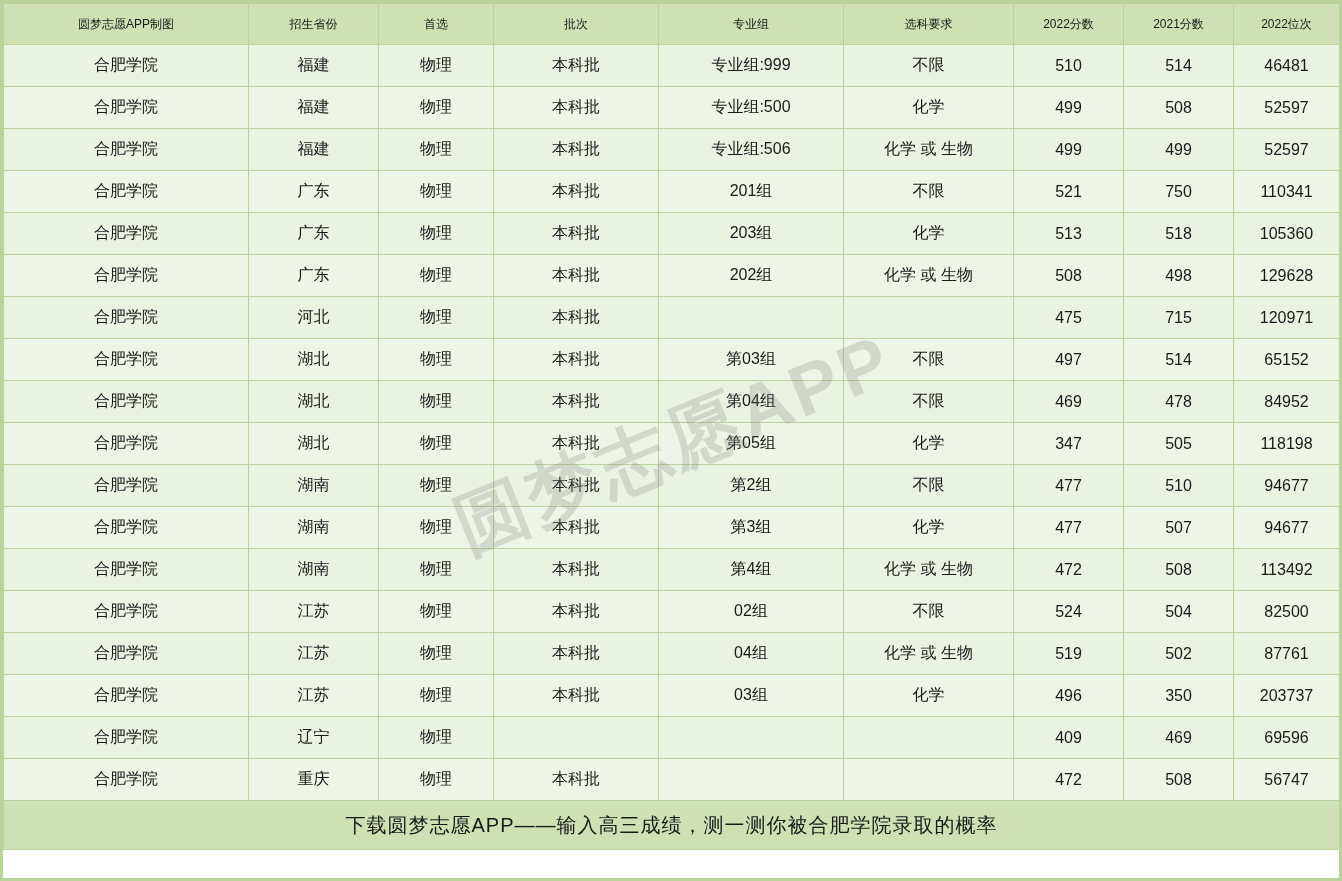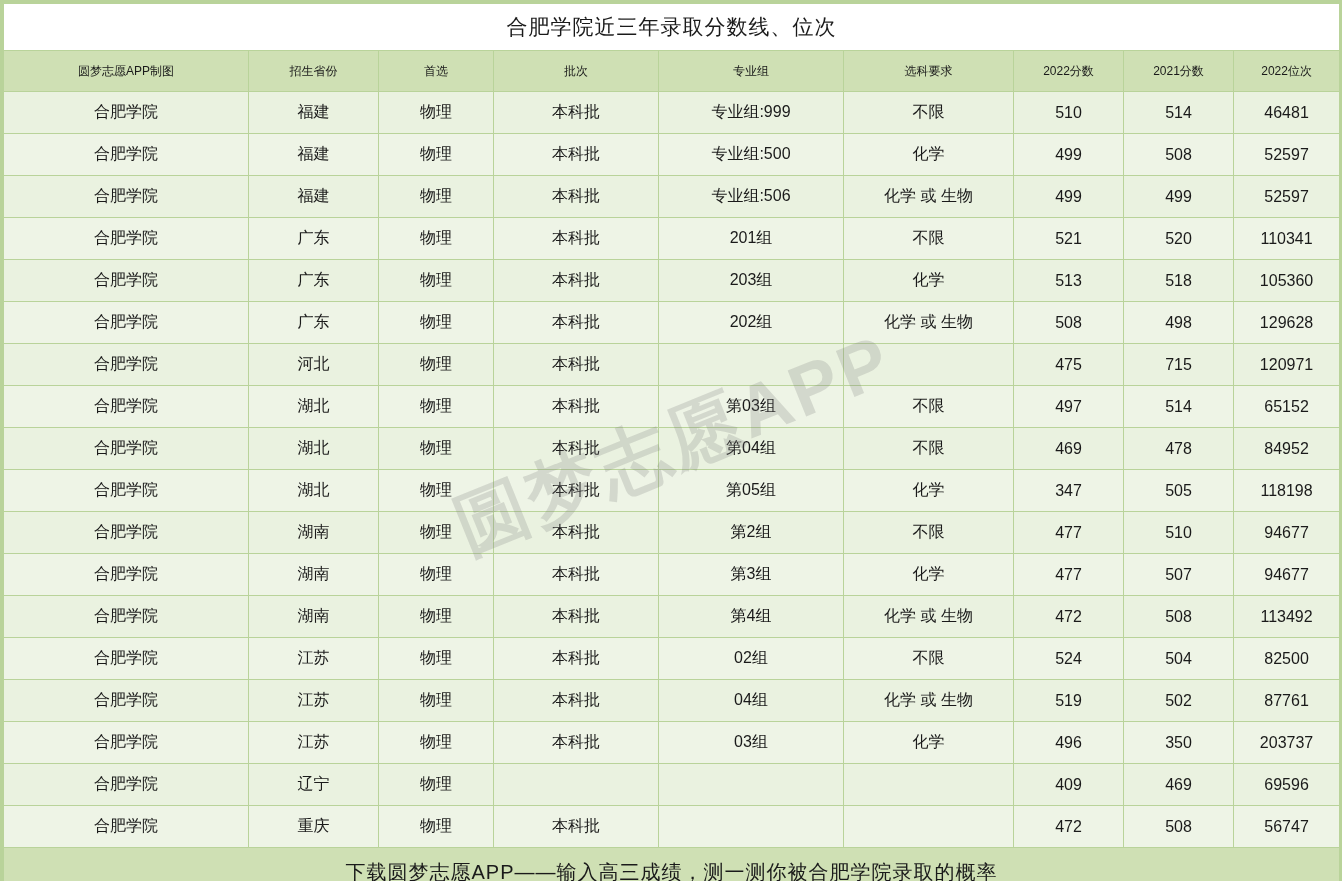--- a/index.html
+++ b/index.html
@@ -107,23 +107,20 @@
         <col class="c1">
         <col class="c2">
         <col class="c3">
         <col class="c4">
       <col class="c5">
         <col class="c6">
         <col class="c7">
         <col class="c8">
     </colgroup>
     <tbody>
-      <tr class="title-row">
-        <td colspan="9">合肥学院近三年录取分数线、位次</td>
-      </tr>
       <tr class="head-row">
         <th>圆梦志愿APP制图</th>
         <th>招生省份</th>
         <th>首选</th>
         <th>批次</th>
         <th>专业组</th>
         <th>选科要求</th>
         <th>2022分数</th>
         <th>2021分数</th>
         <th>2022位次</th>
@@ -163,21 +160,21 @@
         <td>52597</td>
       </tr>
       <tr class="data-row alt">
         <td>合肥学院</td>
         <td>广东</td>
         <td>物理</td>
         <td>本科批</td>
         <td>201组</td>
         <td>不限</td>
         <td>521</td>
-        <td>520</td>
+        <td>750</td>
         <td>110341</td>
       </tr>
       <tr class="data-row">
         <td>合肥学院</td>
         <td>广东</td>
         <td>物理</td>
         <td>本科批</td>
         <td>203组</td>
         <td>化学</td>
         <td>513</td>

